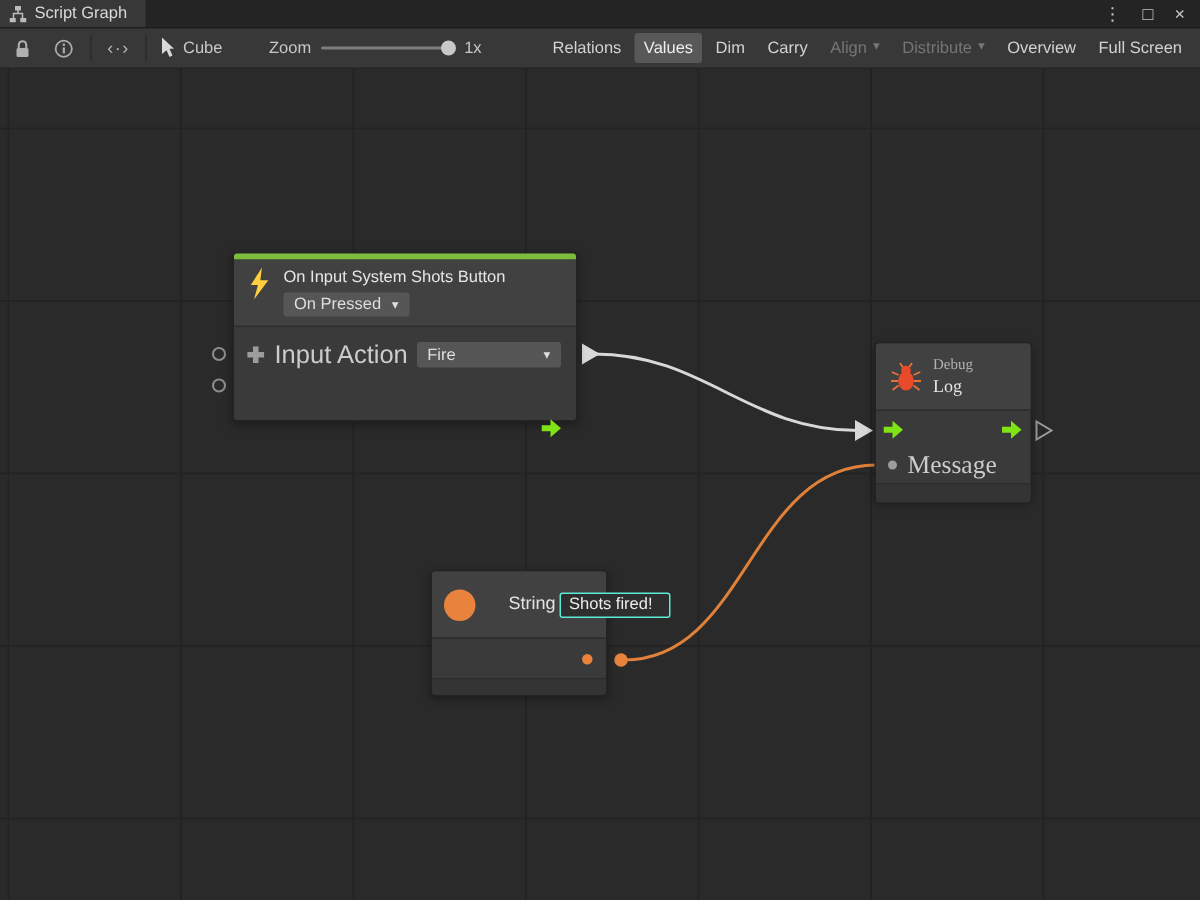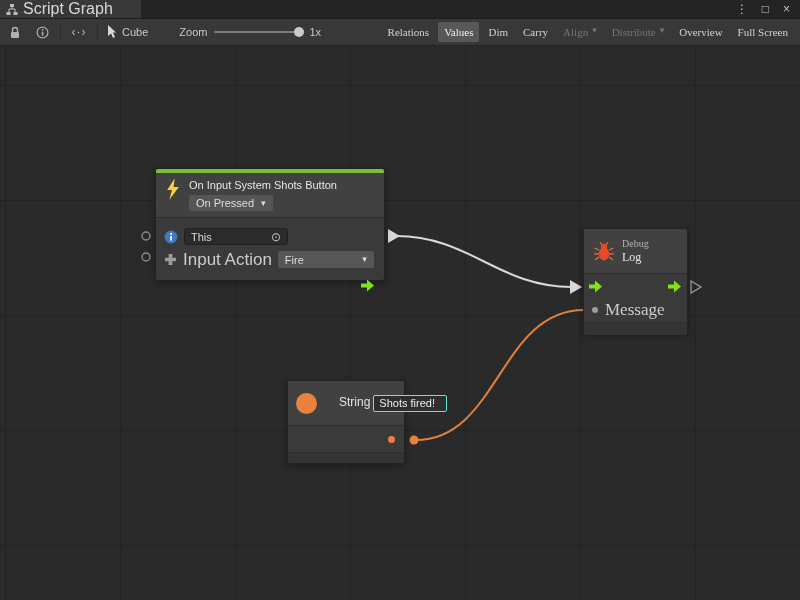--- a/index.html
+++ b/index.html
@@ -3,41 +3,41 @@
 <meta charset="utf-8">
 <style>
   * { margin:0; padding:0; box-sizing:border-box; }
   html,body { width:800px; height:600px; overflow:hidden; background:#2a2a2a;
     font-family:"Liberation Sans", sans-serif; -webkit-font-smoothing:antialiased; }
 
   
   .titlebar { position:absolute; top:0; left:0; width:800px; height:18px;
     background:#242424; display:flex; align-items:stretch; }
   .tab { display:flex; align-items:center; gap:5px; background:#383838;
-    padding:0 28px 0 6px; font-size:16px; color:#d8d8d8; }
+    padding:0 12px 0 6px; font-size:11px; color:#d8d8d8; }
   .win-controls { margin-left:auto; display:flex; align-items:center; gap:14px;
     padding-right:10px; color:#c4c4c4; font-size:12px; }
   .win-controls span { cursor:default; line-height:1; }
 
   
   .toolbar { position:absolute; top:18px; left:0; width:800px; height:28px;
     background:#383838; border-top:1px solid #1d1d1d; border-bottom:1px solid #232323;
     display:flex; align-items:center; padding:0 6px; gap:9px;
     font-size:11px; color:#c8c8c8; }
   .tb-sep { width:1px; height:18px; background:#2b2b2b; }
   .tb-icon { display:flex; align-items:center; justify-content:center; width:18px; }
   .tb-code { color:#b8b8b8; font-size:12px; letter-spacing:1px; }
   .tb-target { display:flex; align-items:center; gap:5px; }
   .zoom-wrap { display:flex; align-items:center; gap:7px; margin-left:22px; }
   .zoom-track { position:relative; width:88px; height:2px; background:#7d7d7d; border-radius:1px; }
   .zoom-handle { position:absolute; right:-2px; top:-4px; width:10px; height:10px;
     border-radius:50%; background:#c9c9c9; }
   .tb-right { margin-left:auto; display:flex; align-items:center; gap:3px; }
   .tb-btn { background:transparent; border:none; color:#d2d2d2; font-size:11px;
-    font-family:Liberation Serif, serif; padding:4px 6px; border-radius:2px; display:flex;
+    font-family:Liberation Sans, sans-serif; padding:4px 6px; border-radius:2px; display:flex;
     gap:4px; cursor:default; white-space:nowrap; }
   .tb-btn.active { background:#585858; color:#eee; }
   .tb-btn.disabled { color:#757575; }
   .chev { font-size:9px; line-height:1; }
 
   
   .canvas { position:absolute; top:46px; left:0; width:800px; height:554px;
     background-color:#2a2a2a;
     background-image:
       linear-gradient(#232323 1px, transparent 1px),
@@ -208,31 +208,20 @@
       <div class="event-head-text">
         <span class="event-title">On Input System Shots Button</span>
         <span class="dropdown">
           <span>On Pressed</span>
           <span class="chev">▾</span>
         </span>
       </div>
     </div>
     <div class="event-body">
       <div class="port-row">
-        <svg width="14" height="14" viewBox="0 0 14 14">
-          <circle cx="7" cy="7" r="6.4" fill="#3d7ac2"></circle>
-          <rect x="6.2" y="6" width="1.8" height="4.6" fill="#ffffff"></rect>
-          <rect x="6.2" y="3" width="1.8" height="1.8" fill="#ffffff"></rect>
-        </svg>
-        <span class="this-field">
-          <span>This</span>
-          <span class="this-target">⊙</span>
-        </span>
-      </div>
-      <div class="port-row">
         <svg width="13" height="13" viewBox="0 0 14 14">
           <path d="M5,1 h4 v4 h4 v4 h-4 v4 h-4 v-4 h-4 v-4 h4 z" fill="#9c9c9c"></path>
         </svg>
         <span class="row-label">Input Action</span>
         <span class="dropdown fire-dropdown">
           <span>Fire</span>
           <span class="chev">▾</span>
         </span>
       </div>
       <span class="event-out-arrow">

